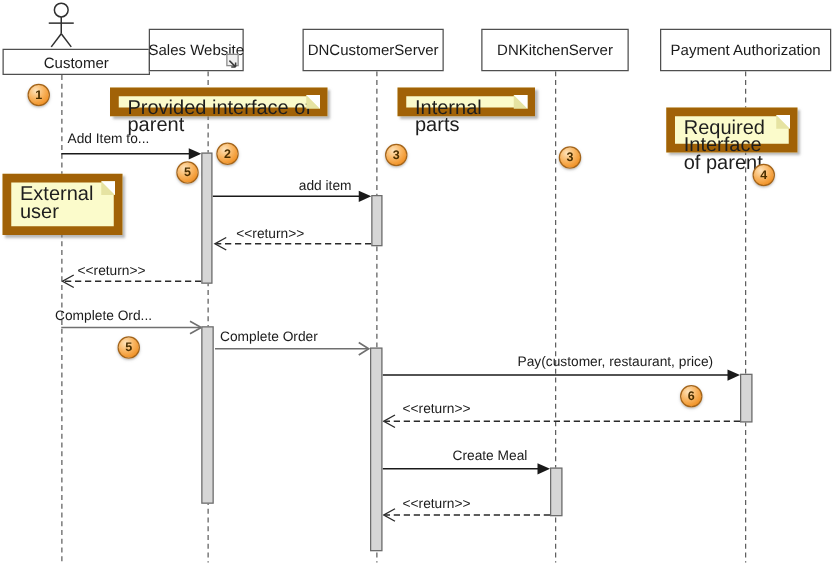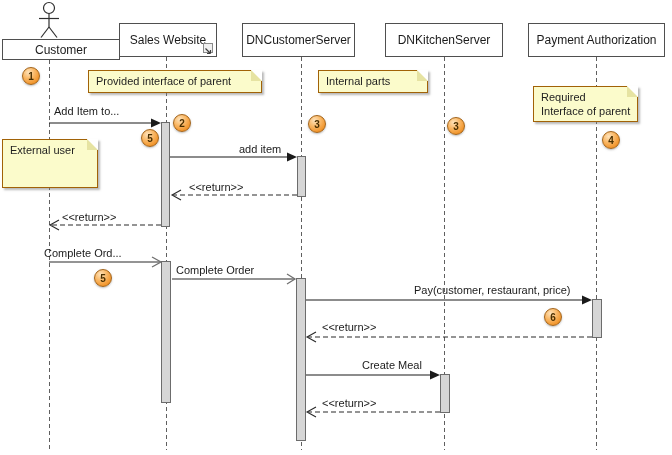--- a/index.html
+++ b/index.html
@@ -5,23 +5,23 @@
   html,body{margin:0;padding:0;background:#fff;}
   .stage{position:relative;width:672px;height:455px;background:#ffffff;
          font-family:"Liberation Sans",sans-serif;overflow:hidden;}
   .layer{position:absolute;left:0;top:0;z-index:1;}
   .box{position:absolute;background:#ffffff;border:1px solid #4f4f4f;box-sizing:border-box;
        display:flex;align-items:center;justify-content:center;font-size:12px;color:#1b1b1b;z-index:3;}
   .box-label{white-space:nowrap;}
   .ref-icon{position:absolute;right:3px;bottom:3px;width:10px;height:10px;
             border:1px solid #8a8a8a;background:#f0f0f0;box-sizing:border-box;}
   .bar{position:absolute;background:#d6d6d6;border:1px solid #6c6c6c;box-sizing:border-box;z-index:2;}
-  .note{position:absolute;background:#fbfbcb;border:1px solid #a16207;
+  .note{position:absolute;background:#fbfbcb;border:7px solid #a16207;
         box-shadow:2px 2px 2px rgba(125,125,125,0.55);
-        font-size:11px;color:#1e1e1e;padding:3px 6px 2px 7px;box-sizing:border-box;z-index:3;line-height:14px;}
+        font-size:16px;color:#1e1e1e;padding:3px 6px 2px 7px;box-sizing:border-box;z-index:3;line-height:14px;}
   .note::after{content:"";position:absolute;top:-1px;right:-1px;width:0;height:0;
         border-style:solid;border-width:0 11px 11px 0;
         border-color:#ffffff #ffffff #e6e3a2 #ffffff;}
   .mlabel{position:absolute;font-size:11px;color:#1b1b1b;white-space:nowrap;z-index:4;}
   .badge{position:absolute;width:18px;height:18px;border-radius:50%;
         background:radial-gradient(circle at 35% 28%, #fee3bb 0%, #f9b765 40%, #f09125 78%, #e07e15 100%);
         border:1px solid #a3641a;box-sizing:border-box;color:#4a2f00;
         font-size:10px;font-weight:bold;display:flex;align-items:center;justify-content:center;
         z-index:5;box-shadow:0 1px 2px rgba(120,120,120,0.5);}
 </style>
@@ -115,21 +115,21 @@
   <div class="note" style="left:533px;top:86px;width:105px;height:36px;">
     <span>Required Interface of parent</span>
   </div>
   <div class="note" style="left:2px;top:139px;width:96px;height:49px;">
     <span>External user</span>
   </div>
 
   <div class="box" style="left:2px;top:39px;width:118px;height:21px;">
     <span class="box-label">Customer</span>
   </div>
-  <div class="box" style="left:119px;top:23px;width:98px;height:34px;">
+  <div class="box" style="left:119px;top:23px;width:76px;height:34px;">
     <span class="box-label">Sales Website</span>
     <span class="ref-icon">
       <svg width="8" height="8" viewBox="0 0 8 8">
           <path d="M1.5 1.5 L6.5 6.5 M6.5 6.5 L6.5 3 M6.5 6.5 L3 6.5" stroke="#3c3c3c" stroke-width="1.2" fill="none"></path>
         </svg>
     </span>
   </div>
   <div class="box" style="left:242px;top:23px;width:113px;height:34px;text-align:center;">
     <span class="box-label">DNCustomerServer</span>
   </div>

